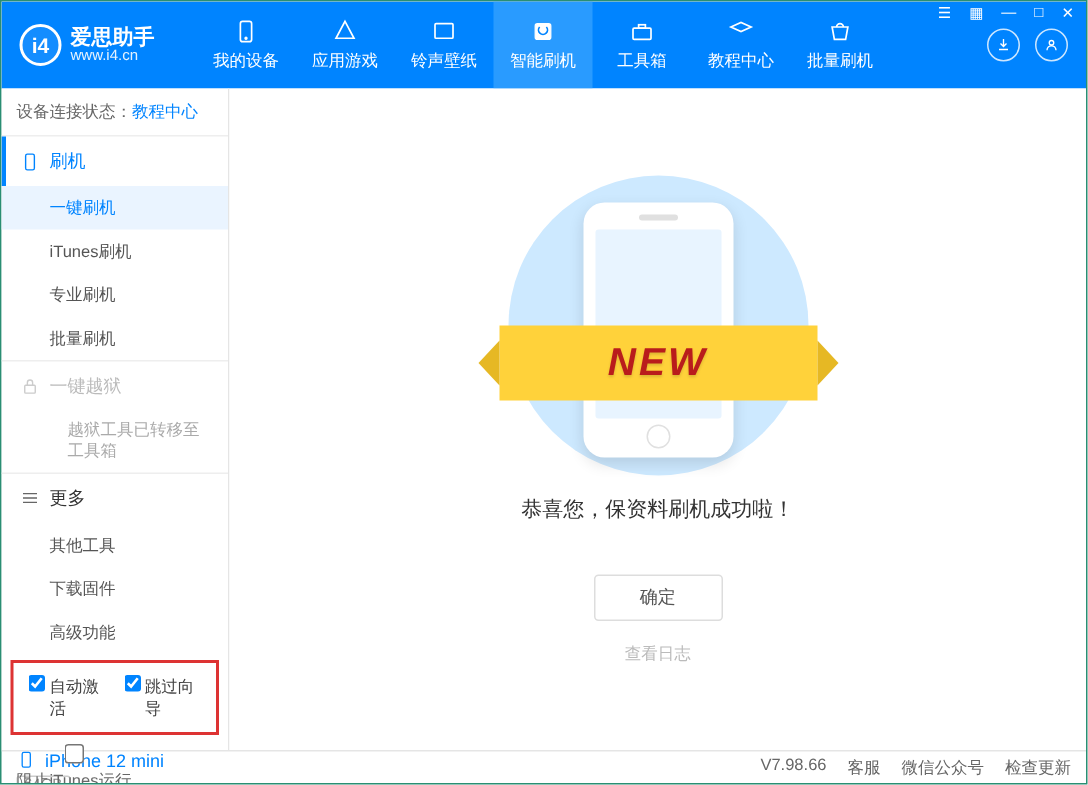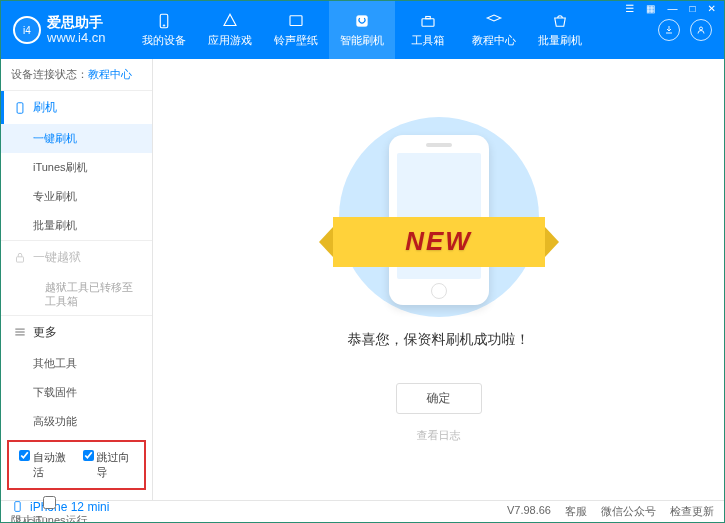--- a/index.html
+++ b/index.html
@@ -1,22 +1,22 @@
 <!DOCTYPE html>
 <html><head>
 <meta charset="utf-8">
 <style>
 * { margin: 0; padding: 0; box-sizing: border-box; font-family: "Microsoft YaHei", Arial, sans-serif; }
 body { background: #fff; width: 725px; height: 523px; overflow: hidden; border: 1px solid #2a8e73; }
 .header { background: #0084ff; height: 58px; display: flex; align-items: center; padding: 0 12px; color: #fff; }
 .logo-area { display: flex; align-items: center; gap: 6px; min-width: 118px; }
-.logo-circle { width: 28px; height: 28px; border: 2px solid #fff; border-radius: 50%; display: flex; align-items: center; justify-content: center; font-weight: normal; font-size: 10px; background: rgba(255,255,255,0.08);}
+.logo-circle { width: 28px; height: 28px; border: 2px solid #fff; border-radius: 50%; display: flex; align-items: center; justify-content: center; font-weight: bold; font-size: 14px; background: rgba(255,255,255,0.08);}
 .logo-text { display: flex; flex-direction: column; line-height: 1.1; }
 .logo-text .brand { font-size: 14px; font-weight: bold; }
-.logo-text .url { font-size: 13px; opacity: 0.9; }
+.logo-text .url { font-size: 10px; opacity: 0.9; }
 .nav { display: flex; flex: 1; height: 100%; }
 .nav-item { width: 66px; display: flex; flex-direction: column; align-items: center; justify-content: center; gap: 3px; font-size: 11px; cursor: pointer; }
 .nav-item.active { background: #299bff; }
 .nav-icon { width: 18px; height: 18px; display: flex; align-items: center; justify-content: center; }
 .nav-icon svg { fill: #fff; stroke: #fff; }
 .header-right { display: flex; align-items: center; gap: 10px; }
 .header-right .circ { width: 22px; height: 22px; border: 1.5px solid rgba(255,255,255,0.8); border-radius: 50%; display: flex; align-items: center; justify-content: center; }
 .win-controls { position: absolute; top: 2px; right: 6px; display: flex; gap: 6px; color: #fff; font-size: 10px; }
 .win-controls span { cursor: pointer; padding: 1px 3px; }
 .body { display: flex; height: calc(100% - 58px - 22px); }

